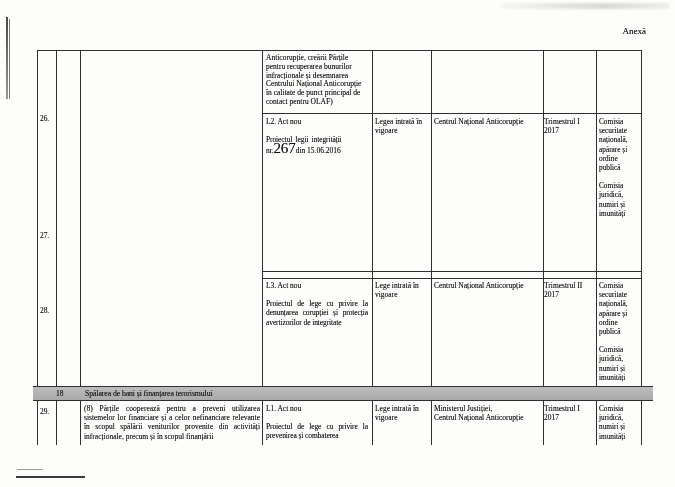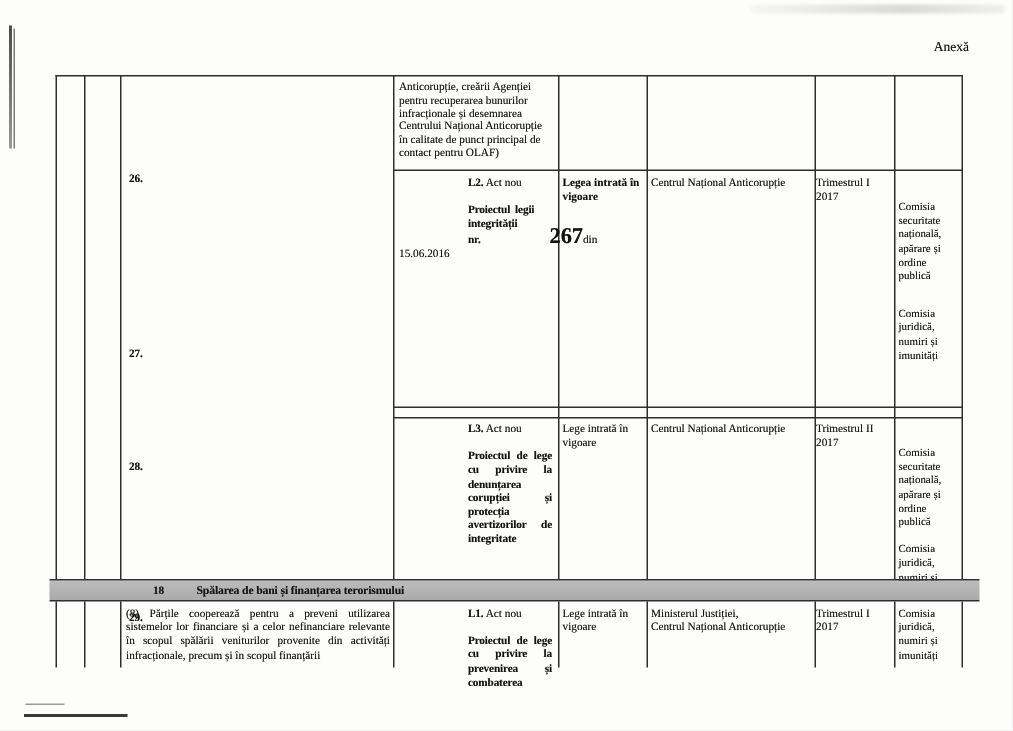--- a/index.html
+++ b/index.html
@@ -3,25 +3,25 @@
 <meta charset="utf-8">
 <style>
   html,body{margin:0;padding:0;background:#e8e8e8;}
   .page{
     position:relative;width:675px;height:487px;background:#fdfdfc;overflow:hidden;
     font-family:"Liberation Serif","DejaVu Serif",serif;color:#131313;
   }
   .txt{position:absolute;font-size:7.5px;line-height:9.2px;text-shadow:0 0 .4px rgba(40,40,40,.55);}
   .just{text-align:justify;}
   .ctr{}
-  .b{font-weight:bold;letter-spacing:-.1px;margin-left:46px;}
+  .b{font-weight:normal;letter-spacing:-.1px;}
   .vline,.hline{position:absolute;background:#2e2e2e;}
   .vline{width:1px;}
   .hline{height:1px;}
-  .para{margin:16px 0 9px 0;}
+  .para{margin:0 0 9px 0;}
   .annex{position:absolute;font-size:9px;}
   .grayband{
     position:absolute;left:33px;top:386px;width:620px;height:15px;box-sizing:border-box;
     background:linear-gradient(#bcbcbc,#aaaaaa);
     border-top:1px solid #2e2e2e;border-bottom:1px solid #2e2e2e;
   }
   .bigno{font-size:15px;}
 </style>
 </head>
 <body>
@@ -53,36 +53,36 @@
   <div class="vline" style="left:431px;top:401px;height:44px;"></div>
   <div class="vline" style="left:543px;top:401px;height:44px;"></div>
   <div class="vline" style="left:596px;top:401px;height:44px;"></div>
   <div class="vline" style="left:641px;top:401px;height:44px;"></div>
 
   <div class="hline" style="left:37px;top:50px;width:605px;"></div>
   <div class="hline" style="left:262px;top:113px;width:380px;"></div>
   <div class="hline" style="left:262px;top:271px;width:380px;"></div>
   <div class="hline" style="left:262px;top:278px;width:380px;"></div>
 
-  <div class="txt" style="left:266px;top:54px;width:102px;line-height:8.8px;">Anticorupție, creării Agenției pentru recuperarea bunurilor infracționale și desemnarea Centrului Național Anticorupție în calitate de punct principal de contact pentru OLAF)</div>
+  <div class="txt" style="left:266px;top:54px;width:102px;line-height:8.8px;">Anticorupție, creării Părțile pentru recuperarea bunurilor infracționale și desemnarea Centrului Național Anticorupție în calitate de punct principal de contact pentru OLAF)</div>
 
   <div class="txt b" style="left:40px;top:114px;">26.</div>
   <div class="txt b" style="left:40px;top:231px;">27.</div>
   <div class="txt b" style="left:40px;top:306px;">28.</div>
   <div class="txt b" style="left:40px;top:407px;">29.</div>
 
   <div class="txt" style="left:266px;top:117px;width:102px;">
     <div>
       <span class="b">L2.</span>
       <span>Act nou</span>
     </div>
     <div class="b" style="margin-top:9px;word-spacing:1.5px;">Proiectul legii integrității</div>
     <div><span class="b">nr.</span><span class="b bigno">267</span><span>din 15.06.2016</span></div>
   </div>
-  <div class="txt" style="left:375px;top:117px;width:53px;font-weight:bold;">Legea intrată în vigoare</div>
+  <div class="txt" style="left:375px;top:117px;width:53px;">Legea intrată în vigoare</div>
   <div class="txt" style="left:434px;top:117px;width:107px;">Centrul Național Anticorupție</div>
   <div class="txt ctr" style="left:544px;top:117px;width:51px;">
     <div>Trimestrul I</div>
     <div>2017</div>
   </div>
   <div class="txt" style="left:599px;top:117px;width:41px;font-size:7.3px;">
     <div class="para">Comisia securitate națională, apărare și ordine publică</div>
     <div class="para">Comisia juridică, numiri și imunități</div>
   </div>
 

